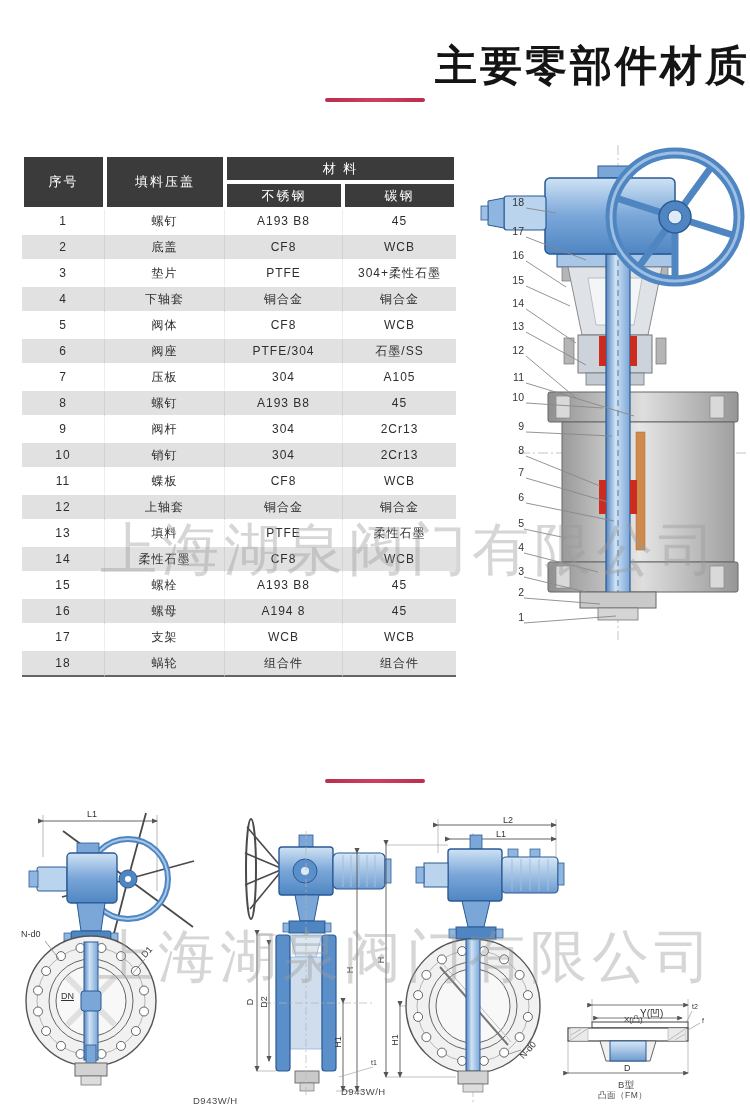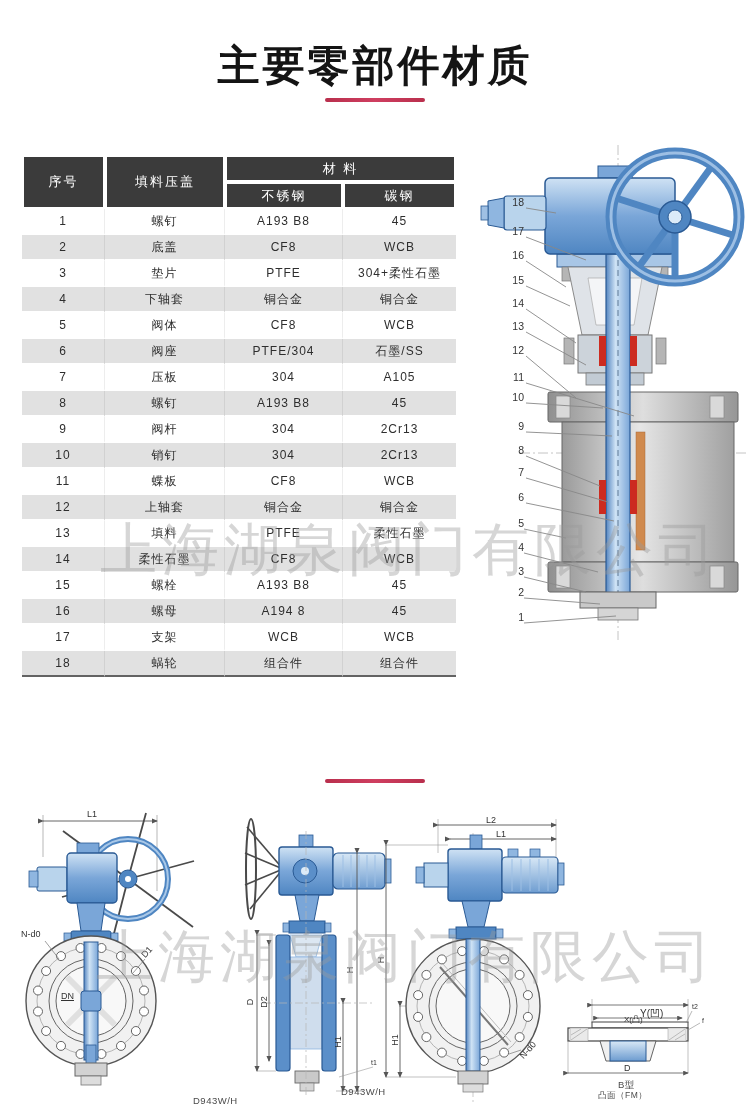--- a/index.html
+++ b/index.html
@@ -1,20 +1,20 @@
 <!DOCTYPE html>
 <html><head>
 <meta charset="utf-8">
 <style>
   html,body{margin:0;padding:0;background:#ffffff;}
   #page{position:relative;width:750px;height:1119px;background:#ffffff;overflow:hidden;
         font-family:"Liberation Sans","DejaVu Sans",sans-serif;}
 
   
-  .sec-title{position:absolute;left:0;width:750px;text-align:center;
+  .sec-title{position:absolute;left:0;width:750px;text-align:right;
              font-size:42px;font-weight:800;color:#141414;letter-spacing:3px;}
   .sec-underline{position:absolute;left:325px;width:100px;height:4px;border-radius:2px;
                  background:linear-gradient(90deg,#b92f4d,#cf3e60 50%,#b92f4d);}
 
   
   #materials-table{position:absolute;left:22px;top:155px;width:434px;
                    border-collapse:separate;border-spacing:0;table-layout:fixed;}
   #materials-table th{background:#3b3b3b;color:#ffffff;font-size:13px;font-weight:400;
                       border:2px solid #ffffff;height:21px;letter-spacing:2px;}
   #materials-table td{font-size:12px;color:#2e2e2e;text-align:center;height:22px;
@@ -505,21 +505,21 @@
       <circle cx="95" cy="201" r="44" fill="none" stroke="#666" stroke-width="1"></circle>
       <circle cx="95" cy="201" r="37" fill="#f8f8f8" stroke="#666" stroke-width="1"></circle>
       <line x1="65" y1="159" x2="133" y2="237" stroke="#bbbbbb" stroke-width="1"></line>
       <line x1="62" y1="162" x2="130" y2="240" stroke="#777777" stroke-width="2"></line>
       <rect x="88" y="134" width="14" height="132" fill="url(#stemGrad)" stroke="#2a5a94" stroke-width="1"></rect>
 
       <rect x="80" y="266" width="30" height="13" fill="#d2d2d2" stroke="#666" stroke-width="0.9"></rect>
       <rect x="85" y="279" width="20" height="8" fill="#dddddd" stroke="#777" stroke-width="0.7"></rect>
       <line x1="143" y1="245" x2="131" y2="249" stroke="#777" stroke-width="0.7"></line>
     </svg>
-    <span class="dim" style="left:108px;top:10px;">L2</span>
+    <span class="dim" style="left:125px;top:10px;">L2</span>
     <span class="dim" style="left:118px;top:24px;">L1</span>
     <span class="dim rot" style="left:0px;top:150px;">H</span>
     <span class="dim rot" style="left:11px;top:230px;">H1</span>
     <span class="dim diag" style="left:140px;top:240px;">N-d0</span>
   </div>
 
   <div class="layer" style="left:540px;top:985px;width:210px;height:130px;">
     <svg width="210" height="130" viewBox="0 0 210 130">
       <defs>
         <marker id="arrD" markerWidth="8" markerHeight="8" refX="6" refY="3" orient="auto">

